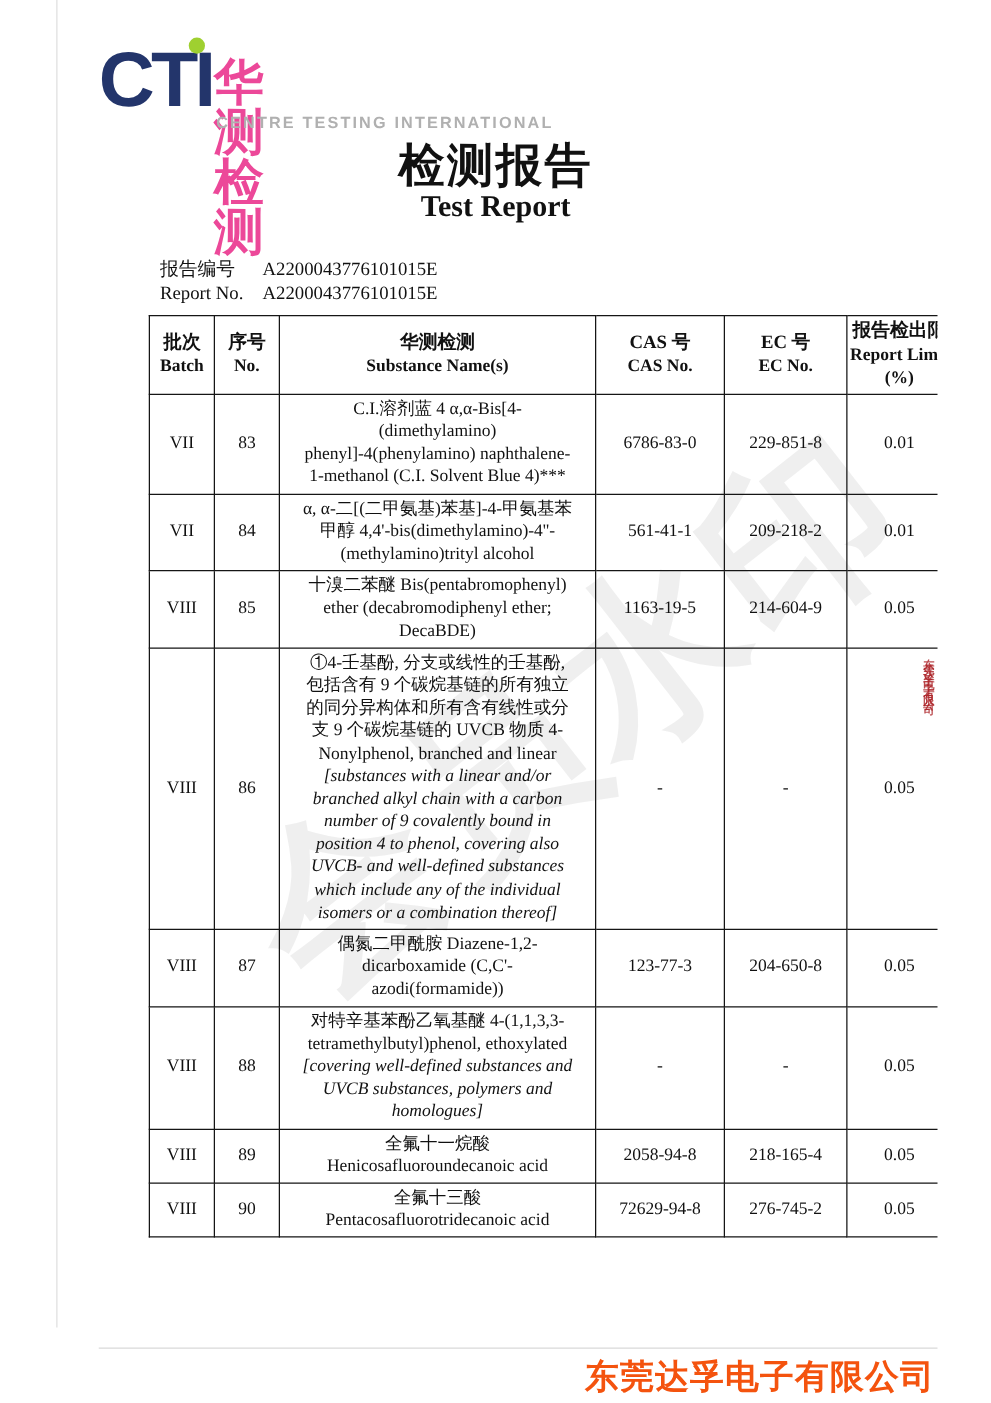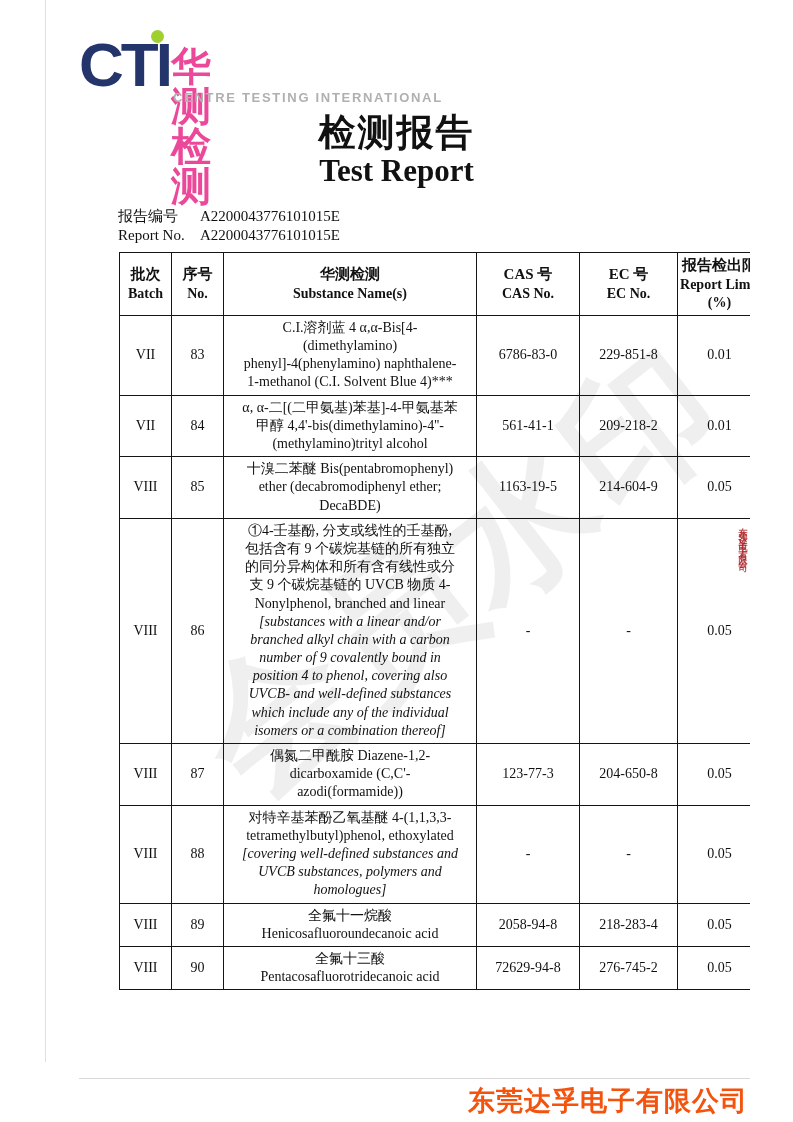--- a/index.html
+++ b/index.html
@@ -27,26 +27,26 @@
   .logo-tagline {
     position:absolute; left:94px; top:72px; white-space:nowrap;
     font-family:Liberation Sans, sans-serif; font-size:13px;
     letter-spacing:1.7px; color:#b0b0b0; font-weight:600;
   }
 
   
   .title-cn { position:absolute; left:0; right:0; top:108px; text-align:center;
     font-size:37px; font-weight:bold; letter-spacing:2px; }
   .title-en { position:absolute; left:0; right:0; top:153px; text-align:center;
-    font-size:31px; font-weight:bold; }
+    font-size:24px; font-weight:bold; }
 
   
   .meta { position:absolute; left:75px; top:207px; width:630px;
     display:flex; justify-content:space-between; font-size:15px; line-height:1.25; }
-  .meta-left .row { display:flex; }
+  .meta-left .row { display:flex;margin-left:10px; }
   .meta-label { width:82px; }
   .meta-right { text-align:right; }
 
   
   .watermark {
     position:absolute; left:110px; top:470px; width:620px;
     transform:rotate(-38deg); transform-origin:center;
     font-size:148px; font-weight:bold; color:rgba(145,145,145,0.15);
     white-space:nowrap; pointer-events:none; letter-spacing:6px;
   }
@@ -196,21 +196,21 @@
           <td class="name-cell"><span>对特辛基苯酚乙氧基醚 4-(1,1,3,3-tetramethylbutyl)phenol, ethoxylated </span><i>[covering well-defined substances and UVCB substances, polymers and homologues]</i></td>
           <td>-</td>
           <td>-</td>
           <td>0.05</td>
         </tr>
         <tr>
           <td>VIII</td>
           <td>89</td>
           <td class="name-cell"><span>全氟十一烷酸 Henicosafluoroundecanoic acid</span></td>
           <td>2058-94-8</td>
-          <td>218-283-4</td>
+          <td>218-165-4</td>
           <td>0.05</td>
         </tr>
         <tr>
           <td>VIII</td>
           <td>90</td>
           <td class="name-cell"><span>全氟十三酸 Pentacosafluorotridecanoic acid</span></td>
           <td>72629-94-8</td>
           <td>276-745-2</td>
           <td>0.05</td>
         </tr>

